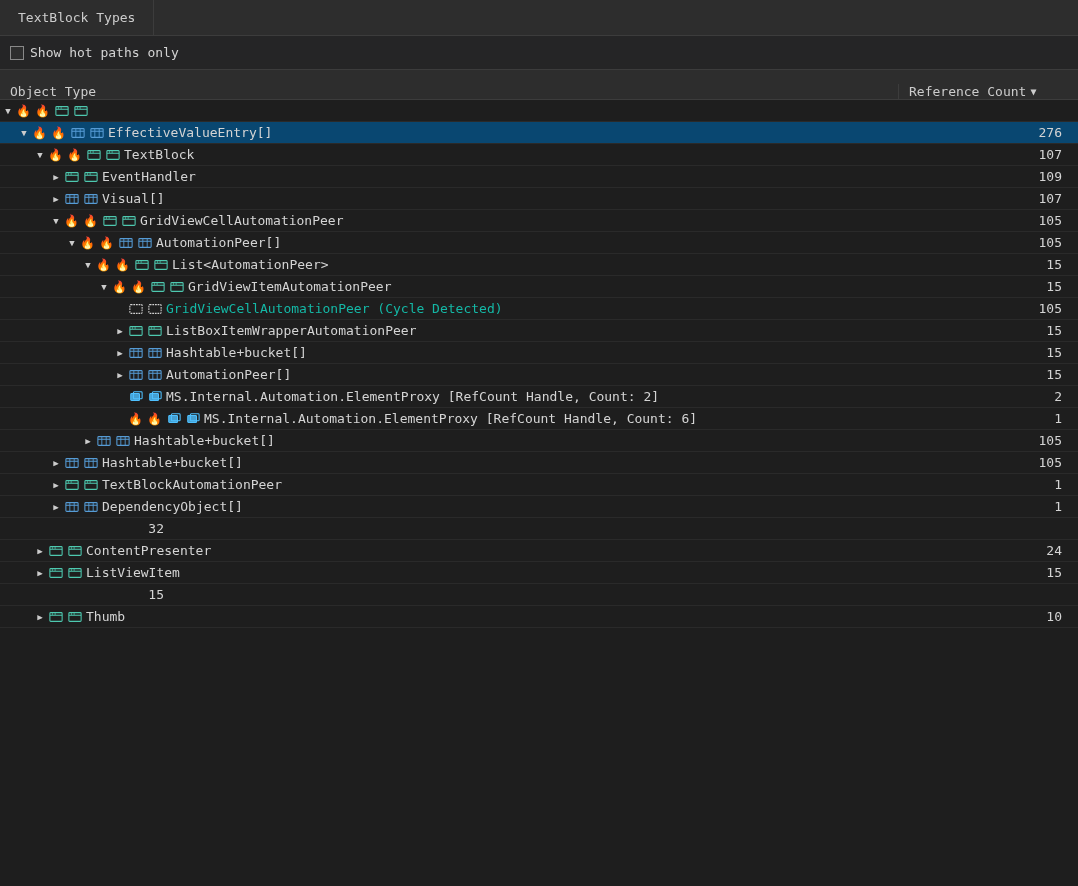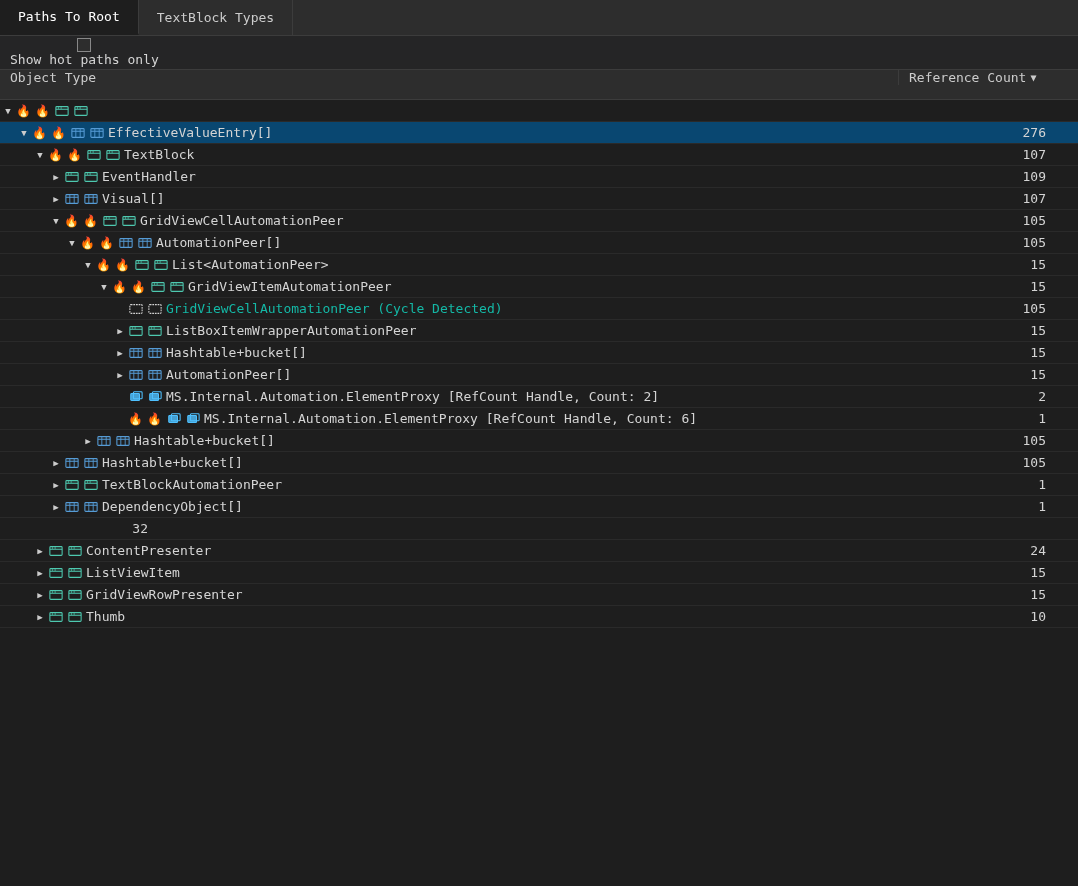--- a/index.html
+++ b/index.html
@@ -41,38 +41,38 @@
       display: flex;
       align-items: center;
       padding: 6px 10px;
       background: #252526;
       border-bottom: 1px solid #3c3c3c;
       height: 34px;
     }
     .checkbox-wrapper {
       display: flex;
       align-items: center;
+      gap: 6px;
       cursor: pointer;
-      flex-direction: column;
     }
     .checkbox {
       width: 14px;
       height: 14px;
       border: 1px solid #888;
       background: #2d2d2d;
       display: inline-block;
     }
 
     
     .col-header {
       display: flex;
       background: #2d2d2d;
       border-bottom: 1px solid #3c3c3c;
       height: 30px;
-      align-items: flex-start;
+      align-items: flex-end;
     }
     .col-header-object {
       flex: 1;
       padding: 0 10px;
       font-size: 13px;
       color: #cccccc;
     }
     .col-header-refcount {
       width: 180px;
       padding: 0 10px;
@@ -107,21 +107,21 @@
     .row-left {
       flex: 1;
       display: flex;
       align-items: center;
       overflow: hidden;
       padding-right: 4px;
     }
     .row-count {
       width: 180px;
       text-align: right;
-      padding-right: 32px;
+      padding-right: 16px;
       color: #d4d4d4;
       flex-shrink: 0;
     }
 
     .indent {
       display: inline-block;
       flex-shrink: 0;
     }
     .expander {
       width: 16px;
@@ -170,23 +170,20 @@
     .svg-icon {
       width: 14px;
       height: 14px;
       flex-shrink: 0;
     }
   </style>
 </head>
 <body>
 
 <div class="tab-bar">
-  <div class="tab active">
-    <span>Paths To Root</span>
-  </div>
   <div class="tab">
     <span>TextBlock Types</span>
   </div>
 </div>
 
 <div class="toolbar">
   <label class="checkbox-wrapper">
     <div class="checkbox"></div>
     <span>Show hot paths only</span>
   </label>
@@ -709,60 +706,39 @@
           <line x1="1" y1="6" x2="15" y2="6" stroke="#4ec9b0" stroke-width="1.2"></line>
           <circle cx="4" cy="4.5" r="0.8" fill="#4ec9b0"></circle>
           <circle cx="7" cy="4.5" r="0.8" fill="#4ec9b0"></circle>
         </svg>
       </span>
         <span class="node-label">ListViewItem</span>
       </div>
       <div class="row-count">15</div>
     </div>
     <div class="tree-row">
+      <div class="row-count">15</div>
+    </div>
+    <div class="tree-row">
       <div class="row-left">
         <span class="indent" style="width: 32px;"></span>
         <span class="expander collapsed"></span>
         <span class="icon icon-class">
         <svg class="svg-icon" viewBox="0 0 16 16" fill="none">
           <rect x="1" y="3" width="14" height="10" rx="1" fill="none" stroke="#4ec9b0" stroke-width="1.2"></rect>
           <line x1="1" y1="6" x2="15" y2="6" stroke="#4ec9b0" stroke-width="1.2"></line>
           <circle cx="4" cy="4.5" r="0.8" fill="#4ec9b0"></circle>
           <circle cx="7" cy="4.5" r="0.8" fill="#4ec9b0"></circle>
         </svg>
       </span>
         <span class="icon icon-class">
         <svg class="svg-icon" viewBox="0 0 16 16" fill="none">
           <rect x="1" y="3" width="14" height="10" rx="1" fill="none" stroke="#4ec9b0" stroke-width="1.2"></rect>
           <line x1="1" y1="6" x2="15" y2="6" stroke="#4ec9b0" stroke-width="1.2"></line>
           <circle cx="4" cy="4.5" r="0.8" fill="#4ec9b0"></circle>
           <circle cx="7" cy="4.5" r="0.8" fill="#4ec9b0"></circle>
         </svg>
       </span>
-        <span class="node-label">GridViewRowPresenter</span>
-      </div>
-      <div class="row-count">15</div>
-    </div>
-    <div class="tree-row">
-      <div class="row-left">
-        <span class="indent" style="width: 32px;"></span>
-        <span class="expander collapsed"></span>
-        <span class="icon icon-class">
-        <svg class="svg-icon" viewBox="0 0 16 16" fill="none">
-          <rect x="1" y="3" width="14" height="10" rx="1" fill="none" stroke="#4ec9b0" stroke-width="1.2"></rect>
-          <line x1="1" y1="6" x2="15" y2="6" stroke="#4ec9b0" stroke-width="1.2"></line>
-          <circle cx="4" cy="4.5" r="0.8" fill="#4ec9b0"></circle>
-          <circle cx="7" cy="4.5" r="0.8" fill="#4ec9b0"></circle>
-        </svg>
-      </span>
-        <span class="icon icon-class">
-        <svg class="svg-icon" viewBox="0 0 16 16" fill="none">
-          <rect x="1" y="3" width="14" height="10" rx="1" fill="none" stroke="#4ec9b0" stroke-width="1.2"></rect>
-          <line x1="1" y1="6" x2="15" y2="6" stroke="#4ec9b0" stroke-width="1.2"></line>
-          <circle cx="4" cy="4.5" r="0.8" fill="#4ec9b0"></circle>
-          <circle cx="7" cy="4.5" r="0.8" fill="#4ec9b0"></circle>
-        </svg>
-      </span>
         <span class="node-label">Thumb</span>
       </div>
       <div class="row-count">10</div>
     </div>
   </div>
 
 </body></html>

